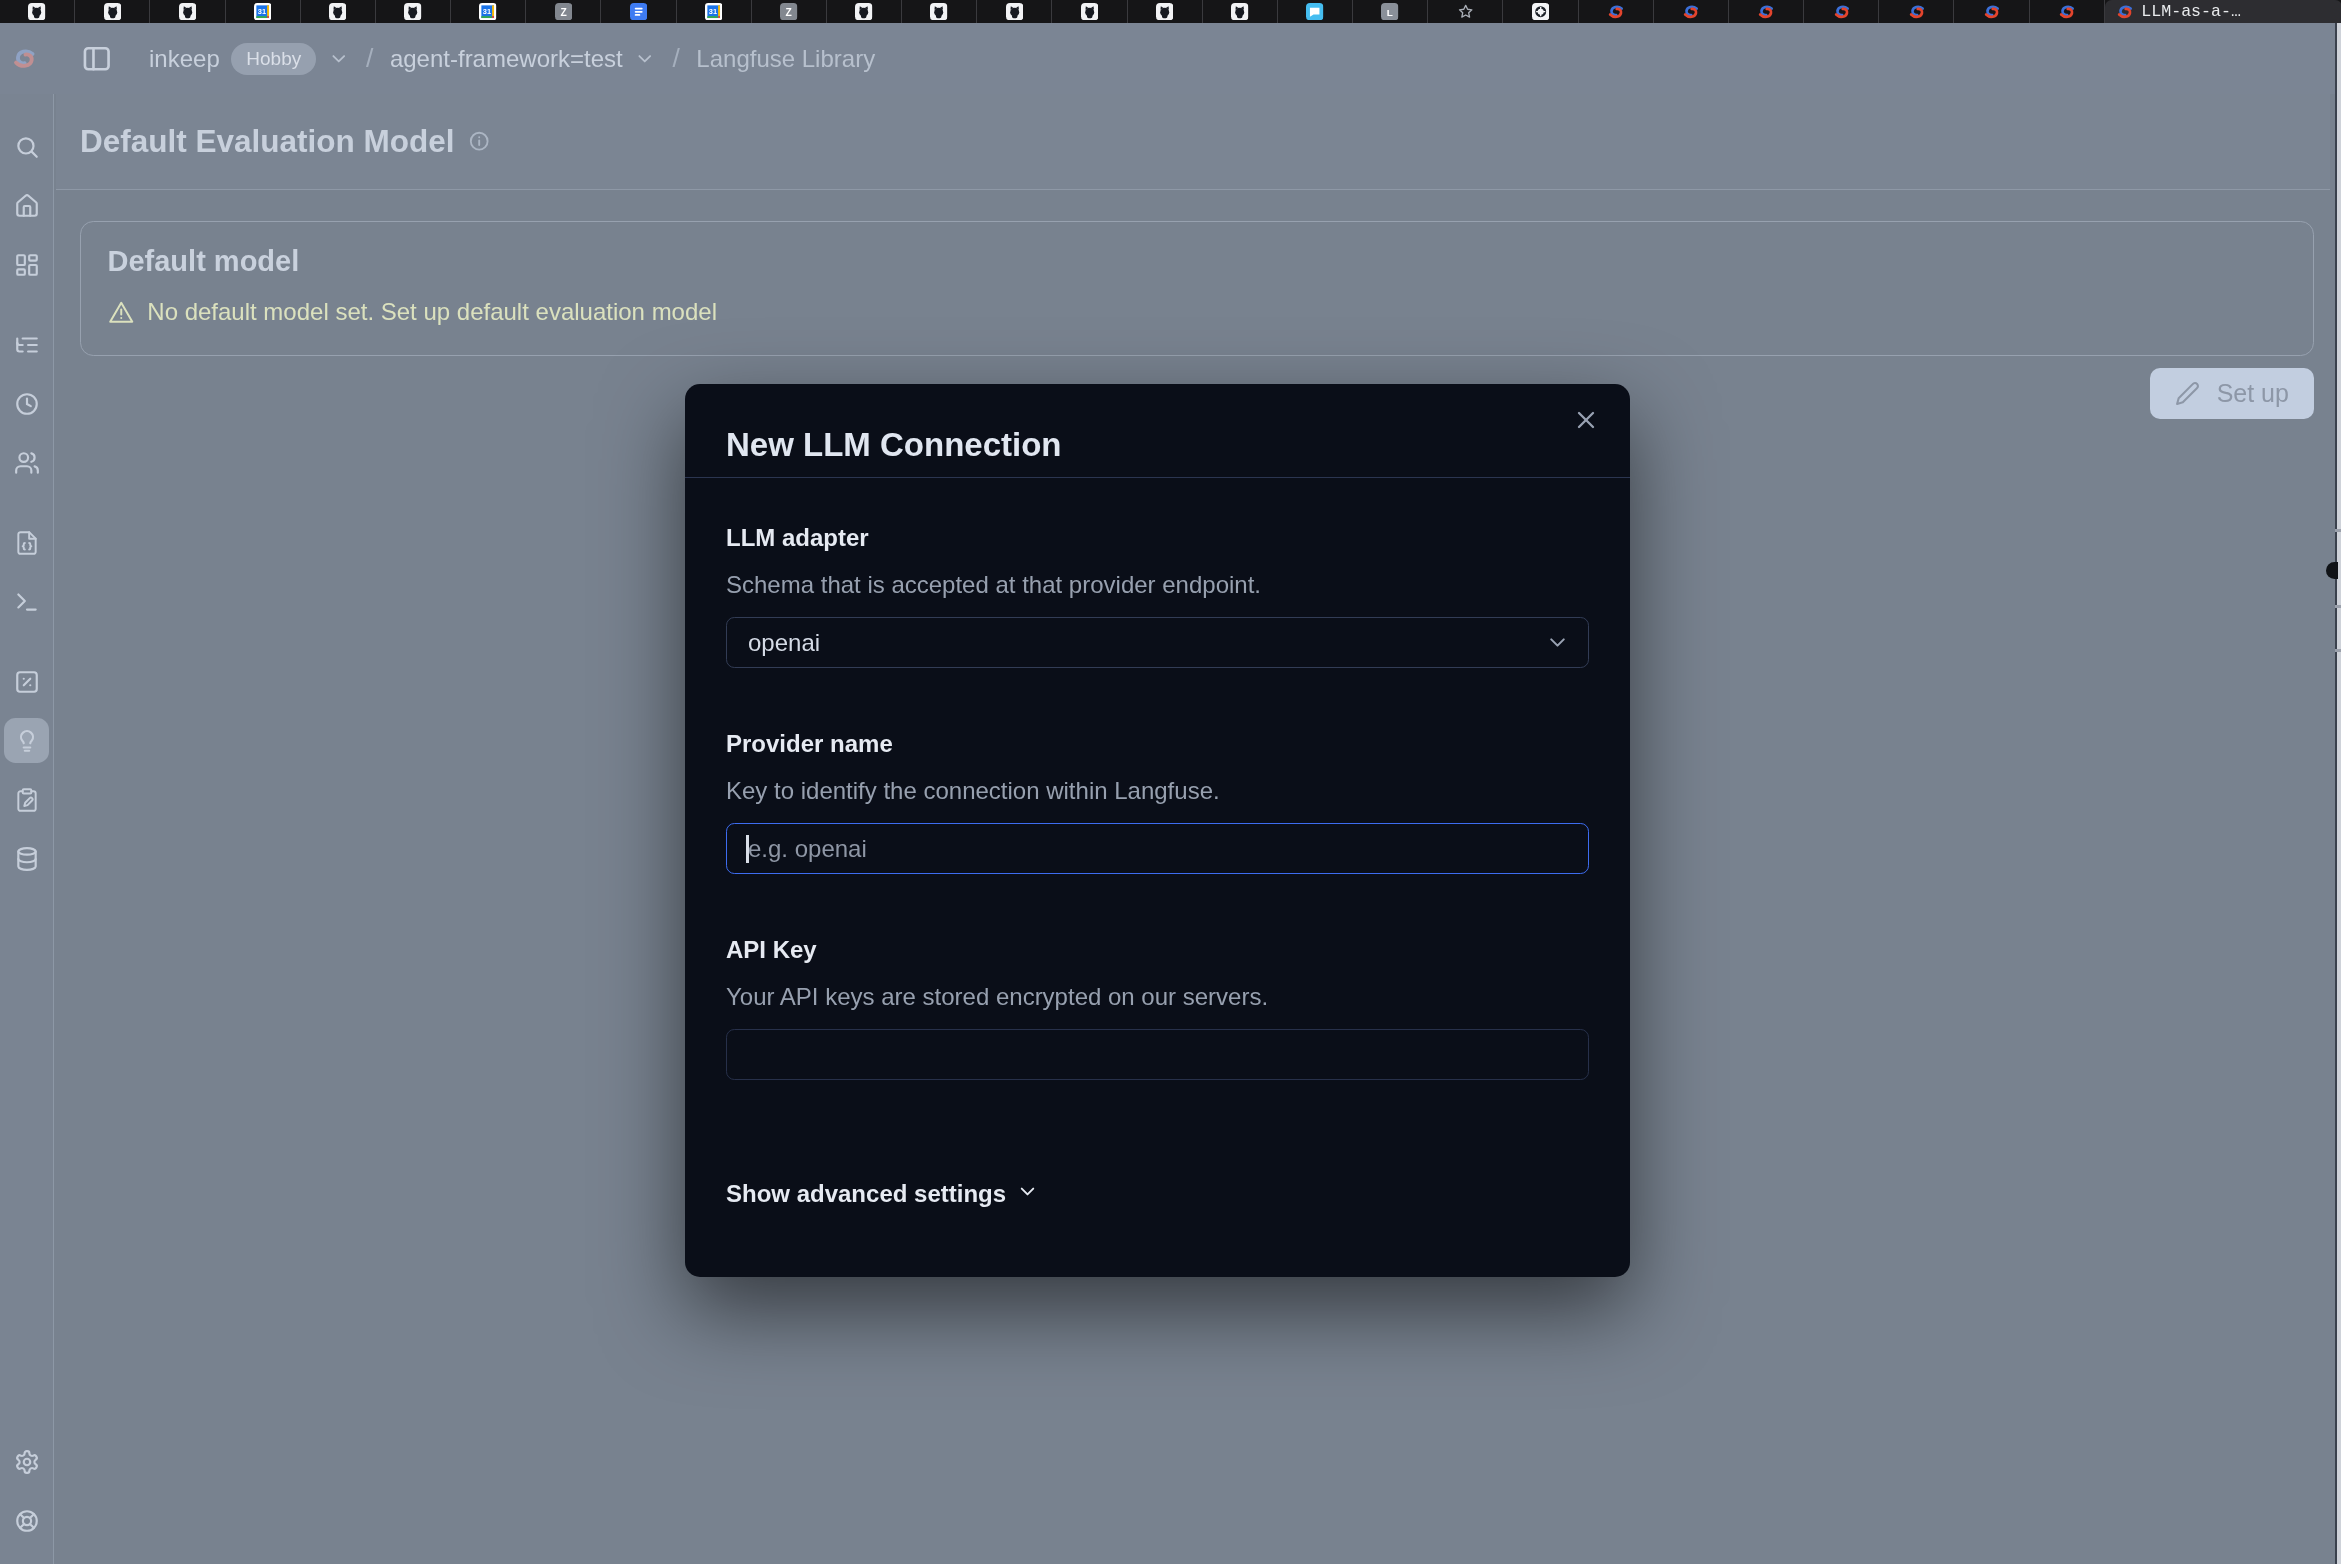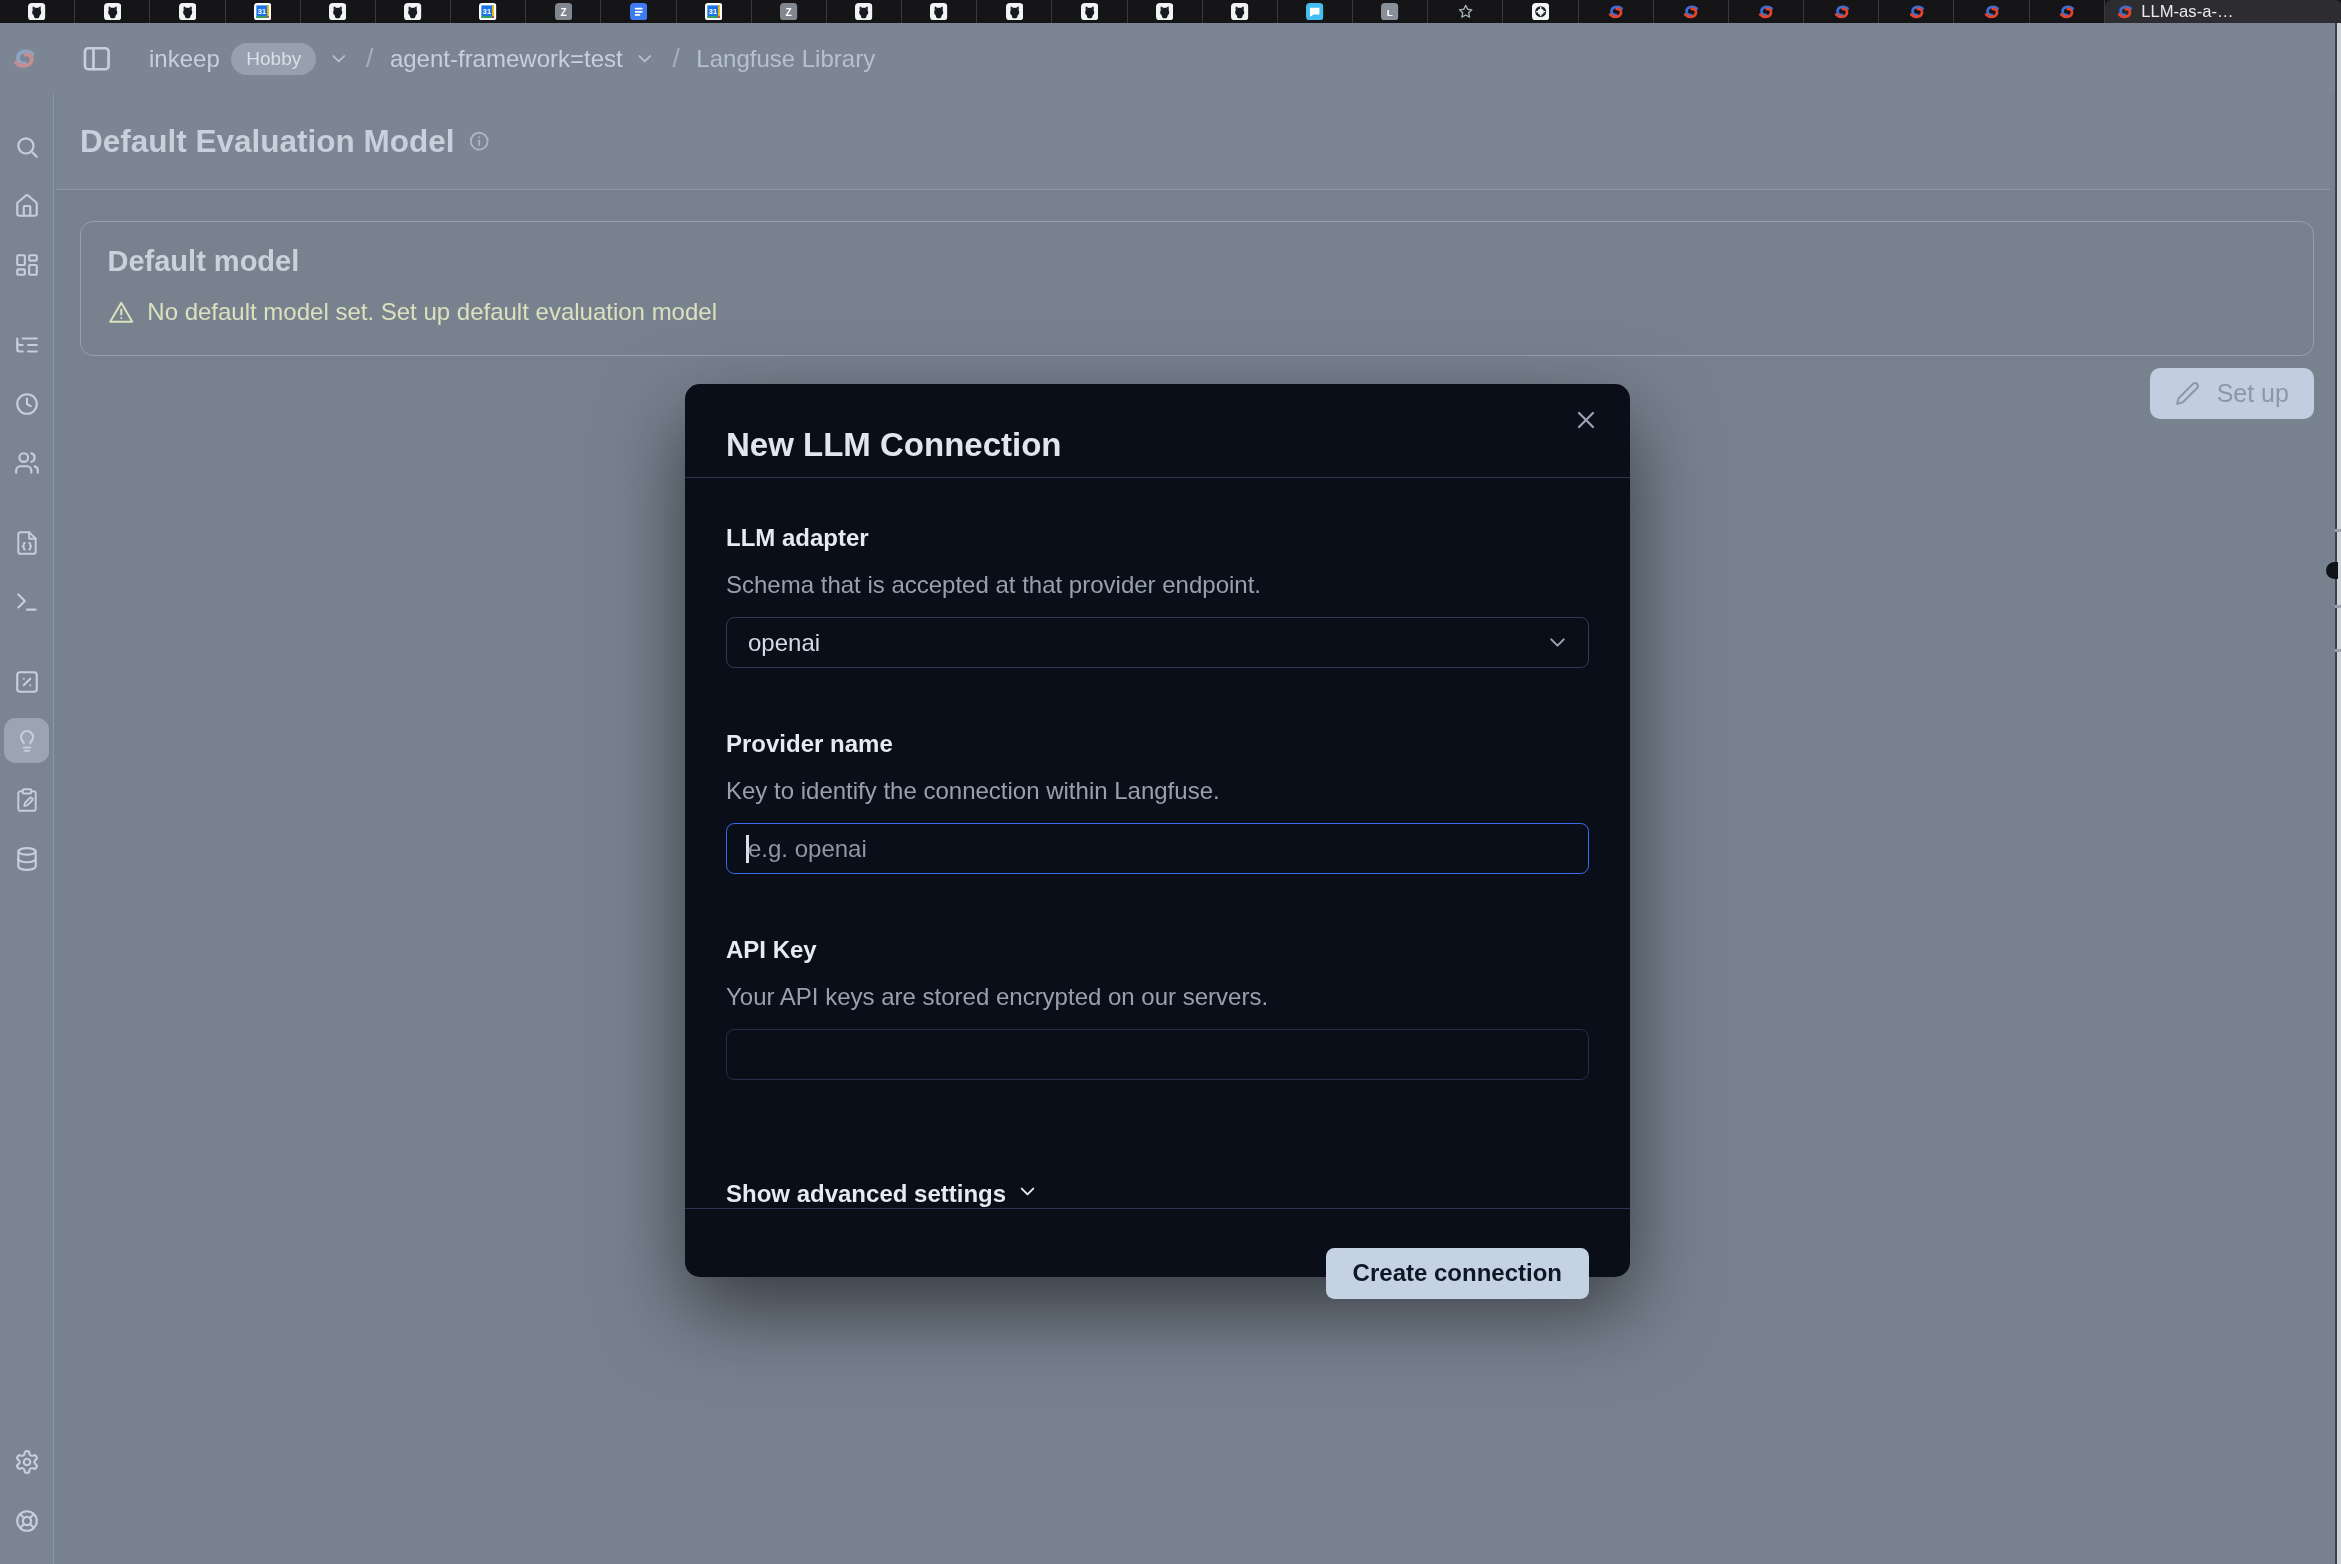--- a/index.html
+++ b/index.html
@@ -1,21 +1,21 @@
 <!DOCTYPE html>
 <html style="font-size:13.3px"><head>
 <meta charset="utf-8">
 <style>
   * { margin:0; padding:0; box-sizing:border-box; }
   html,body { width:2342px; height:1565px; overflow:hidden; }
   body { font-family:"Liberation Sans","DejaVu Sans",sans-serif; background:#78828f; position:relative; }
   svg { display:block; }
 
   
-  .tabbar { position:absolute; top:0; left:0; width:2342px; height:23px; background:#151517; display:flex; z-index:30; }
+  .tabbar { position:absolute; top:0; left:0; width:2342px; height:23px; background:#151517; display:flex; z-index:30;font-family:Liberation Mono, monospace; }
   .tab { flex:1 1 0; min-width:0; display:flex; align-items:center; justify-content:center; border-right:0.8px solid #3a3a3e; cursor:pointer; }
   .tab .fav { width:17.4px; height:17.4px; flex:0 0 auto; }
   .tab.active { flex:0 0 237px; background:#2d2d31; border-right:none; justify-content:flex-start; gap:7.5px; padding:0 11.6px; border-radius:6.6px 6.6px 0 0; }
   .tab-label { color:#e8eaec; font-size:16.6px; white-space:nowrap; overflow:hidden; }
 
   
   .app { position:absolute; top:23px; left:0; right:0; bottom:0; background:#78828f; }
   .crumb-row { position:absolute; top:0; left:0; right:6.6px; height:71px; background:#7b8594; display:flex; align-items:center; }
   .lf-logo { position:absolute; left:9px; top:23px; width:30px; height:25px; cursor:pointer; }
   .panel-toggle { position:absolute; left:81px; top:20px; width:31.5px; height:31.5px; color:#c8d0dc; cursor:pointer; }
@@ -560,17 +560,14 @@
     </div>
 
     <div class="advanced">
       <span>Show advanced settings</span>
       <svg class="chev" viewBox="0 0 28 28" width="23" height="23">
           <use href="#ic-chevron-down"></use>
         </svg>
     </div>
 
   </div>
-  <div class="m-foot">
-    <button class="create-btn">Create connection</button>
-  </div>
 </div>
 
 
 </body></html>

